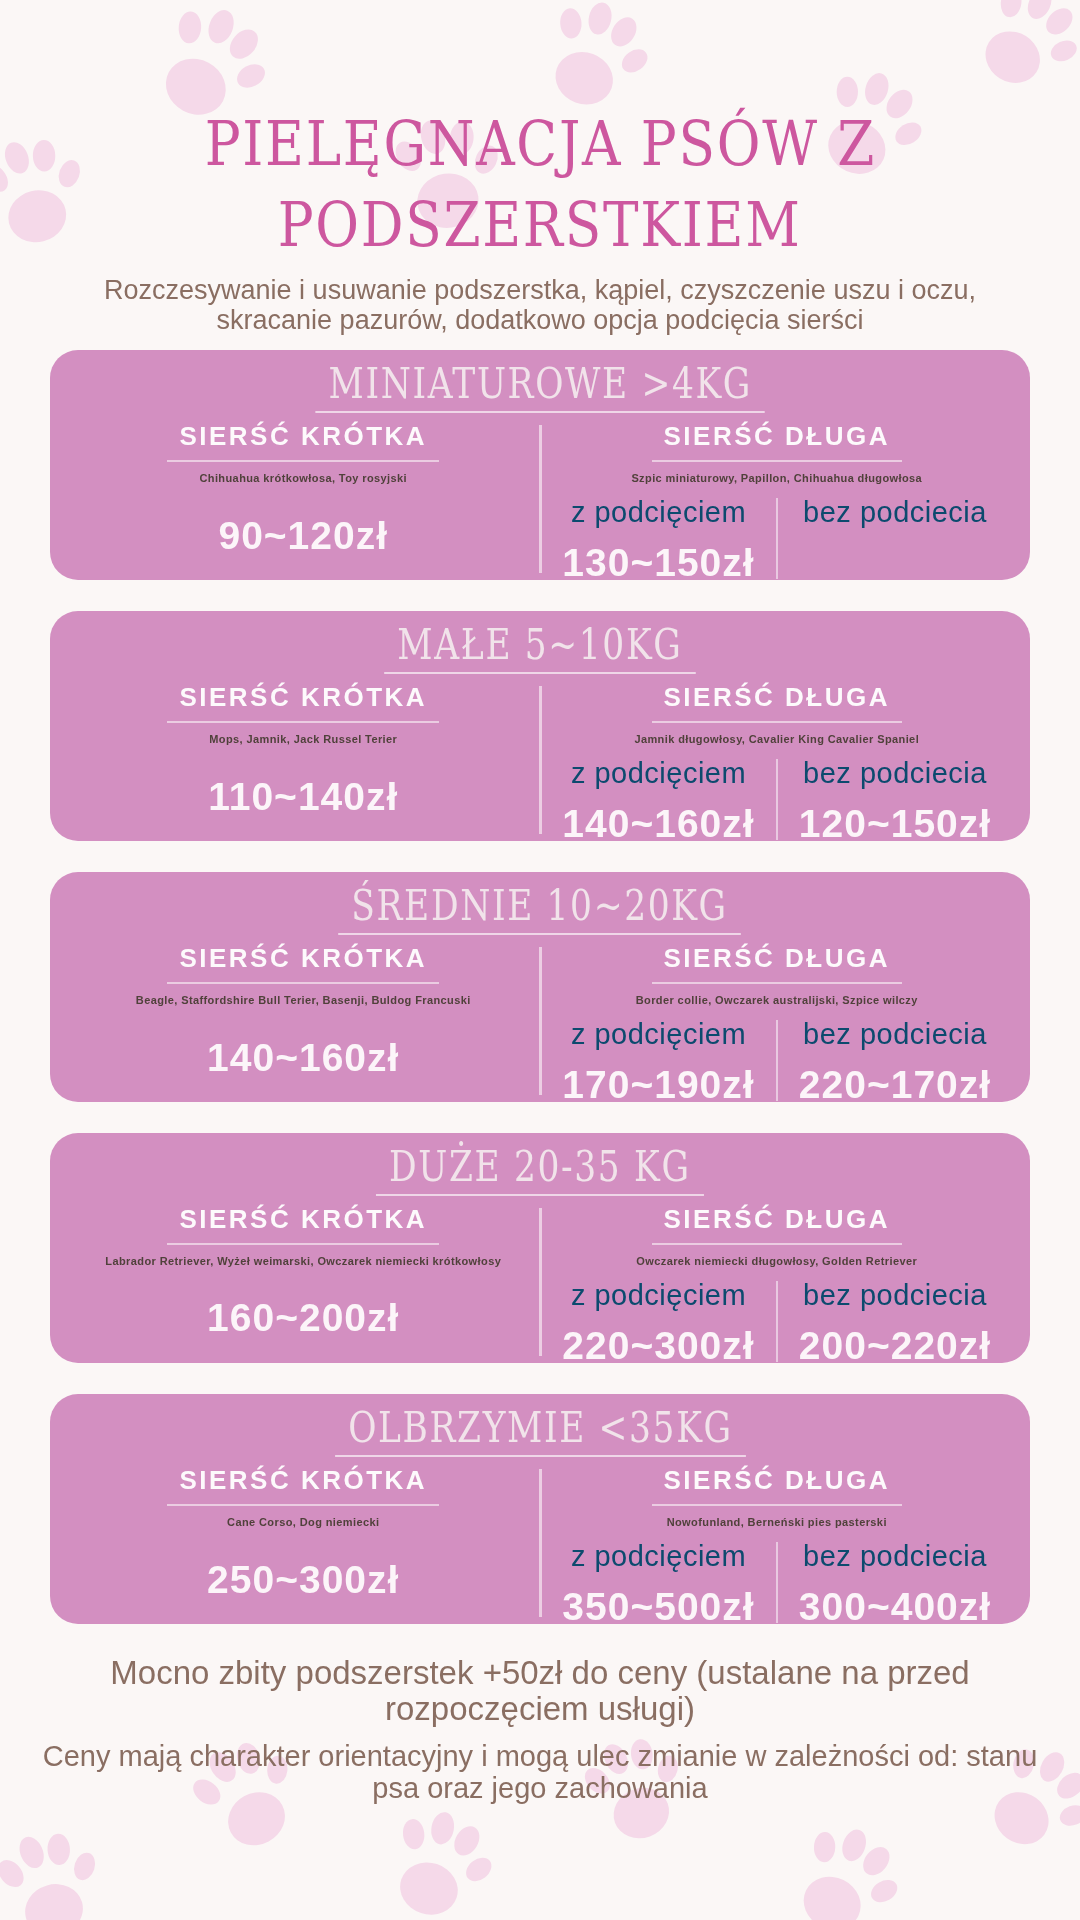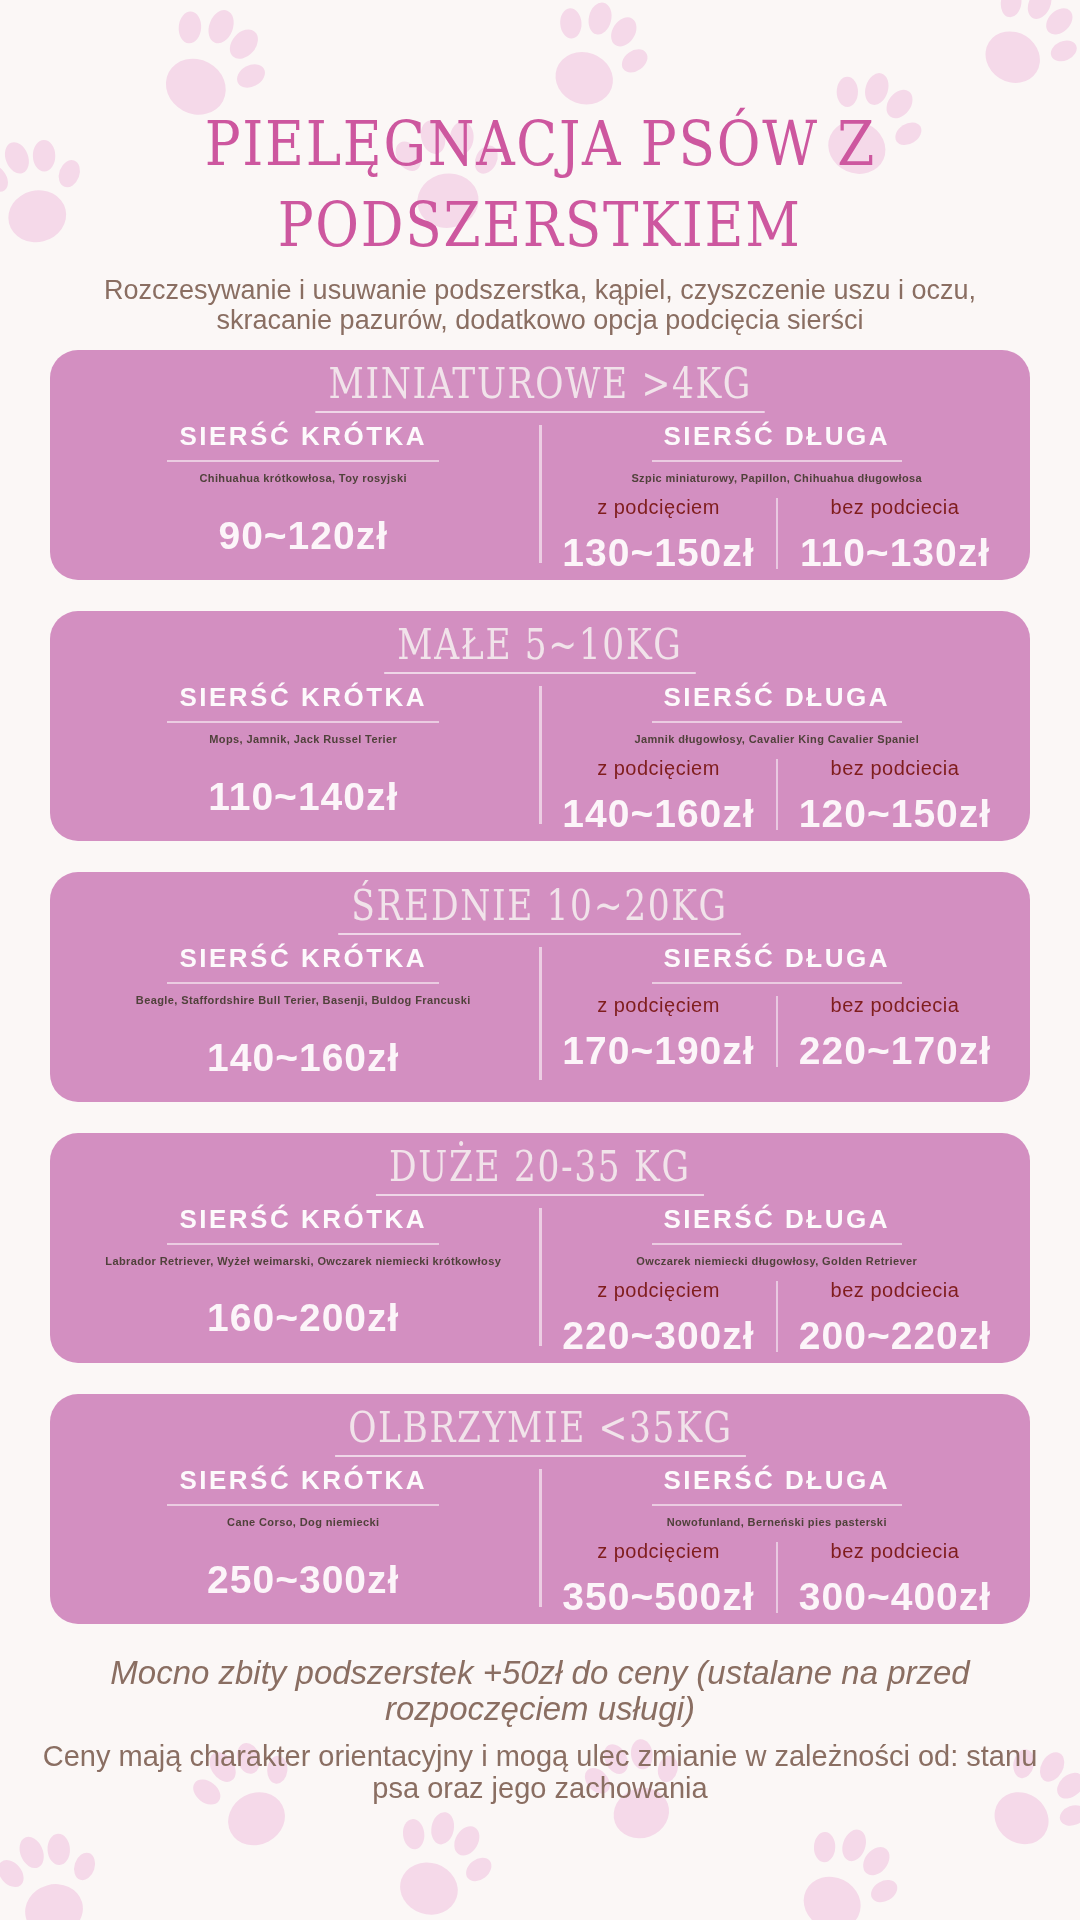--- a/index.html
+++ b/index.html
@@ -103,22 +103,22 @@
     white-space:nowrap;
   }
   .price-left{margin-top:28px;}
   .subcols{display:flex;margin-top:10px;flex:1;align-items:stretch;}
   .subcol{flex:1;text-align:center;}
   .divider-sub{
     width:2.5px;background:rgba(249,240,246,.6);
     margin:2px 0 6px 0;
   }
   .sublabel{
-    color:#7f1d1d;
-    font-size:20px;
+    color:#0c4a6e;
+    font-size:29px;
     letter-spacing:.5px;
     white-space:nowrap;
     text-align:center;
   }
   .subcol .price{margin-top:12px;}
 
   
   footer{position:relative;z-index:1;text-align:center;margin-top:28px;}
   .note1{
     margin:0 auto;max-width:880px;
@@ -206,21 +206,20 @@
           <span class="coat-header">SIERŚĆ DŁUGA</span>
           <div class="breeds">Szpic miniaturowy, Papillon, Chihuahua długowłosa</div>
           <div class="subcols">
             <div class="subcol">
               <div class="sublabel">z podcięciem</div>
               <div class="price">130~150zł</div>
             </div>
             <div class="divider-sub"></div>
             <div class="subcol">
               <div class="sublabel">bez podciecia</div>
-              <div class="price">110~130zł</div>
             </div>
           </div>
         </div>
       </div>
     </section>
 
     <section class="card">
       <div class="card-title-wrap"><span class="card-title">MAŁE 5~10KG</span></div>
       <div class="cols">
         <div class="col">
@@ -251,20 +250,21 @@
       <div class="card-title-wrap"><span class="card-title">ŚREDNIE 10~20KG</span></div>
       <div class="cols">
         <div class="col">
           <span class="coat-header">SIERŚĆ KRÓTKA</span>
           <div class="breeds">Beagle, Staffordshire Bull Terier, Basenji, Buldog Francuski</div>
           <div class="price price-left">140~160zł</div>
         </div>
         <div class="divider-v"></div>
         <div class="col">
           <span class="coat-header">SIERŚĆ DŁUGA</span>
+          <div class="breeds">Border collie, Owczarek australijski, Szpice wilczy</div>
           <div class="subcols">
             <div class="subcol">
               <div class="sublabel">z podcięciem</div>
               <div class="price">170~190zł</div>
             </div>
             <div class="divider-sub"></div>
             <div class="subcol">
               <div class="sublabel">bez podciecia</div>
               <div class="price">220~170zł</div>
             </div>
@@ -323,17 +323,17 @@
               <div class="price">300~400zł</div>
             </div>
           </div>
         </div>
       </div>
     </section>
 
   </main>
 
   <footer>
-    <p class="note1" style="margin:0 auto;font-style:italic;">Mocno zbity podszerstek +50zł do ceny (ustalane na przed rozpoczęciem usługi)</p>
+    <p class="note1" style="margin:0 auto;">Mocno zbity podszerstek +50zł do ceny (ustalane na przed rozpoczęciem usługi)</p>
     <p class="note2">Ceny mają charakter orientacyjny i mogą ulec zmianie w zależności od: stanu psa oraz jego zachowania</p>
   </footer>
 
 </div>
 
 </body></html>

